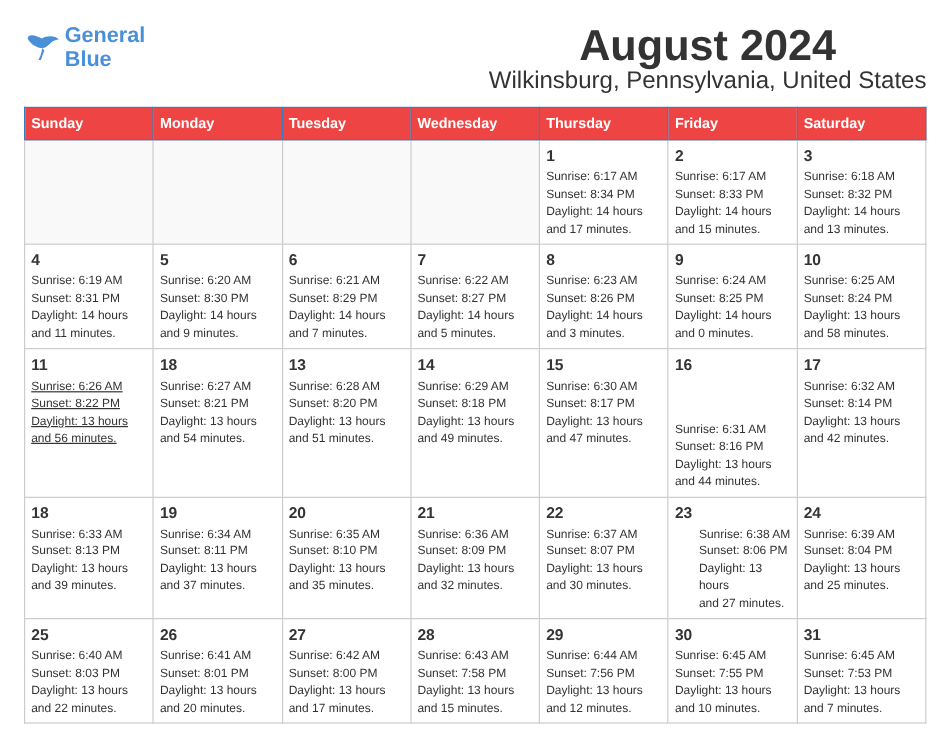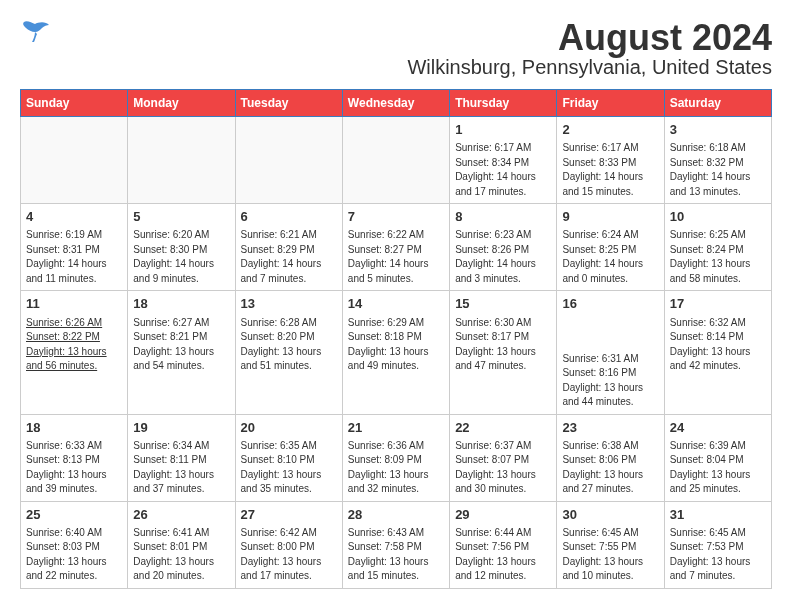--- a/index.html
+++ b/index.html
@@ -33,20 +33,21 @@
       height: 24px;
     }
     .title-block {
       text-align: right;
     }
     .title-block h1 {
       font-size: 36px;
       font-weight: bold;
       color: #333;
       line-height: 1;
+      text-align: center;
     }
     .title-block h2 {
       font-size: 20px;
       font-weight: normal;
       color: #333;
     }
     .calendar {
       width: 100%;
       border-collapse: collapse;
       font-size: 10.5px;
@@ -88,20 +89,26 @@
   </style>
 </head>
 <body>
 
 <div class="header">
   <div class="logo">
     <svg class="logo-bird" viewBox="0 0 30 24" xmlns="http://www.w3.org/2000/svg">
       <path d="M15 4 C18 2, 26 1, 29 5 C27 5, 24 6, 22 8 C20 10, 18 12, 15 12 C12 12, 8 10, 6 8 C4 6, 2 4, 4 2 C7 0, 12 3, 15 4Z" fill="#4a90d9"></path>
       <path d="M15 12 C15 16, 13 20, 12 22 L14 22 C15 20, 16 16, 17 14Z" fill="#4a90d9"></path>
     </svg>
+    <div>
+      <div class="logo-text">
+        <span>General</span><br>
+        <span>Blue</span>
+      </div>
+    </div>
   </div>
   <div class="title-block">
     <h1>August 2024</h1>
     <h2>Wilkinsburg, Pennsylvania, United States</h2>
   </div>
 </div>
 
 <table class="calendar">
   <thead>
     <tr>
@@ -275,21 +282,21 @@
         </td>
         <td>
           <span class="day-number">22</span>
           <div class="day-info" style="white-space: pre-line;">Sunrise: 6:37 AM
 Sunset: 8:07 PM
 Daylight: 13 hours
 and 30 minutes.</div>
         </td>
         <td>
           <span class="day-number">23</span>
-          <div class="day-info" style="white-space: pre-line;">Sunrise: 6:38 AM
+          <div class="day-info" style="white-space: pre-line; margin-left: 20px;">Sunrise: 6:38 AM
 Sunset: 8:06 PM
 Daylight: 13 hours
 and 27 minutes.</div>
         </td>
         <td>
           <span class="day-number">24</span>
           <div class="day-info" style="white-space: pre-line;">Sunrise: 6:39 AM
 Sunset: 8:04 PM
 Daylight: 13 hours
 and 25 minutes.</div>

